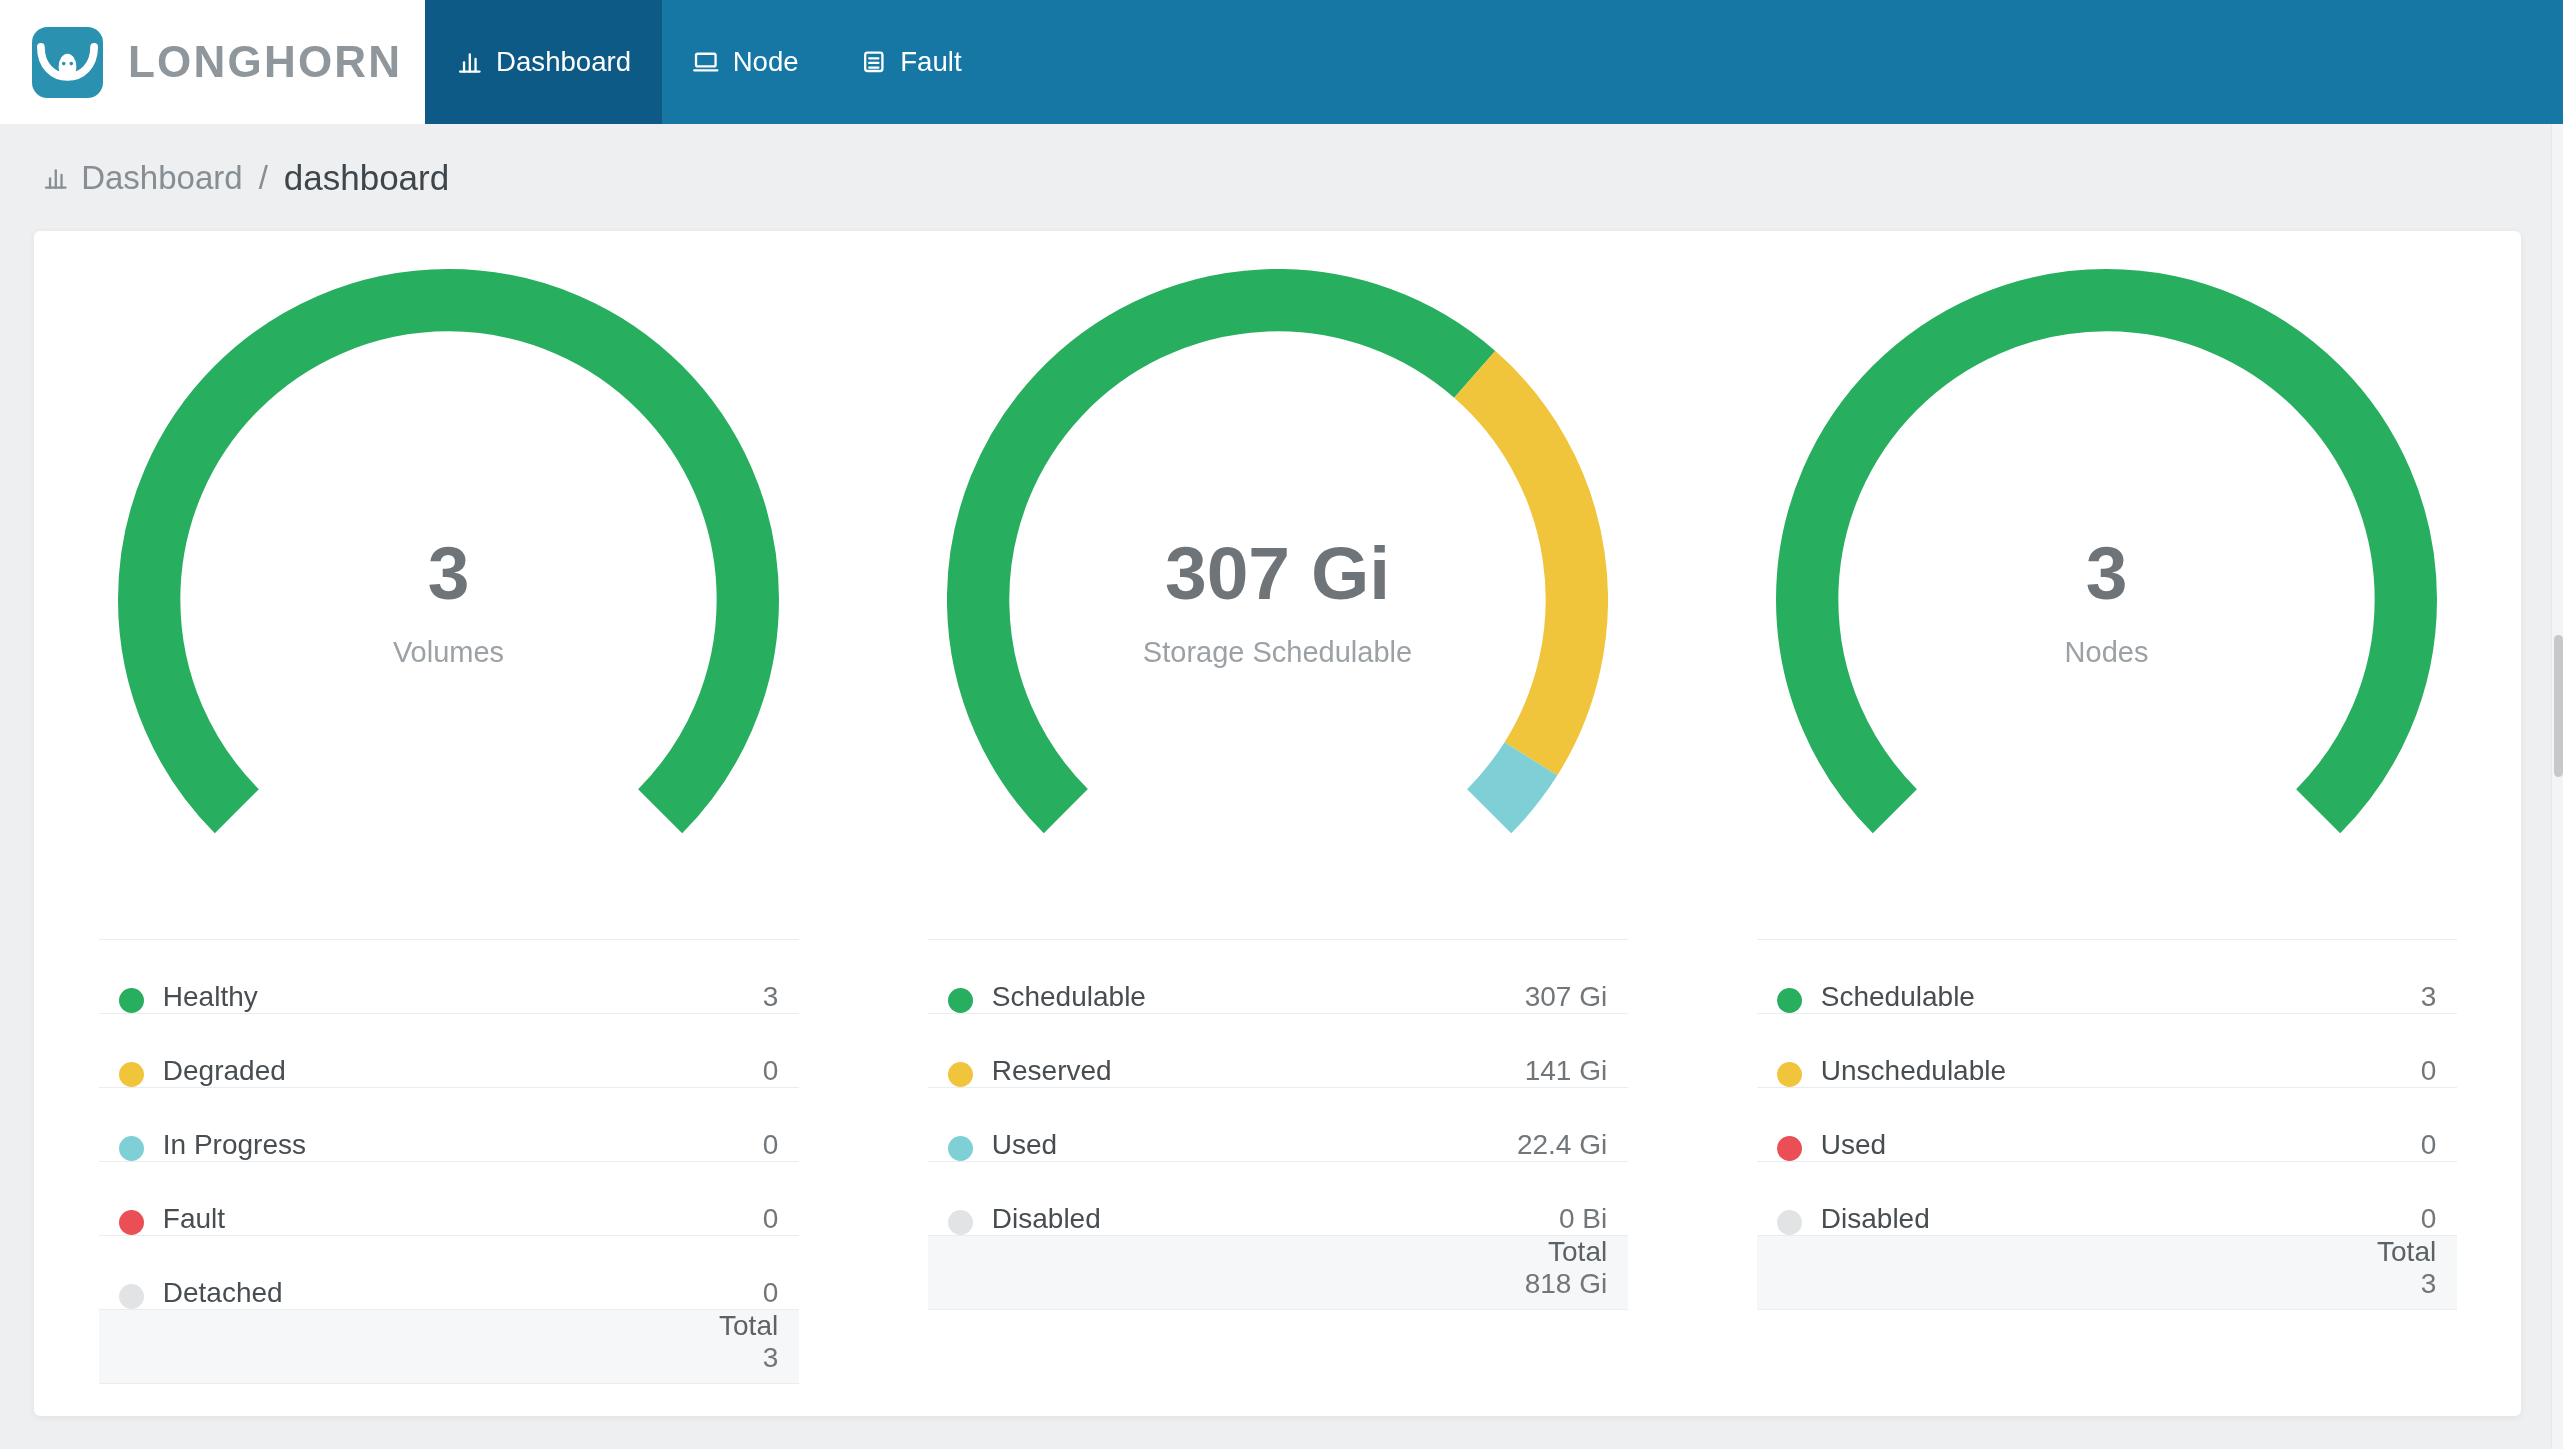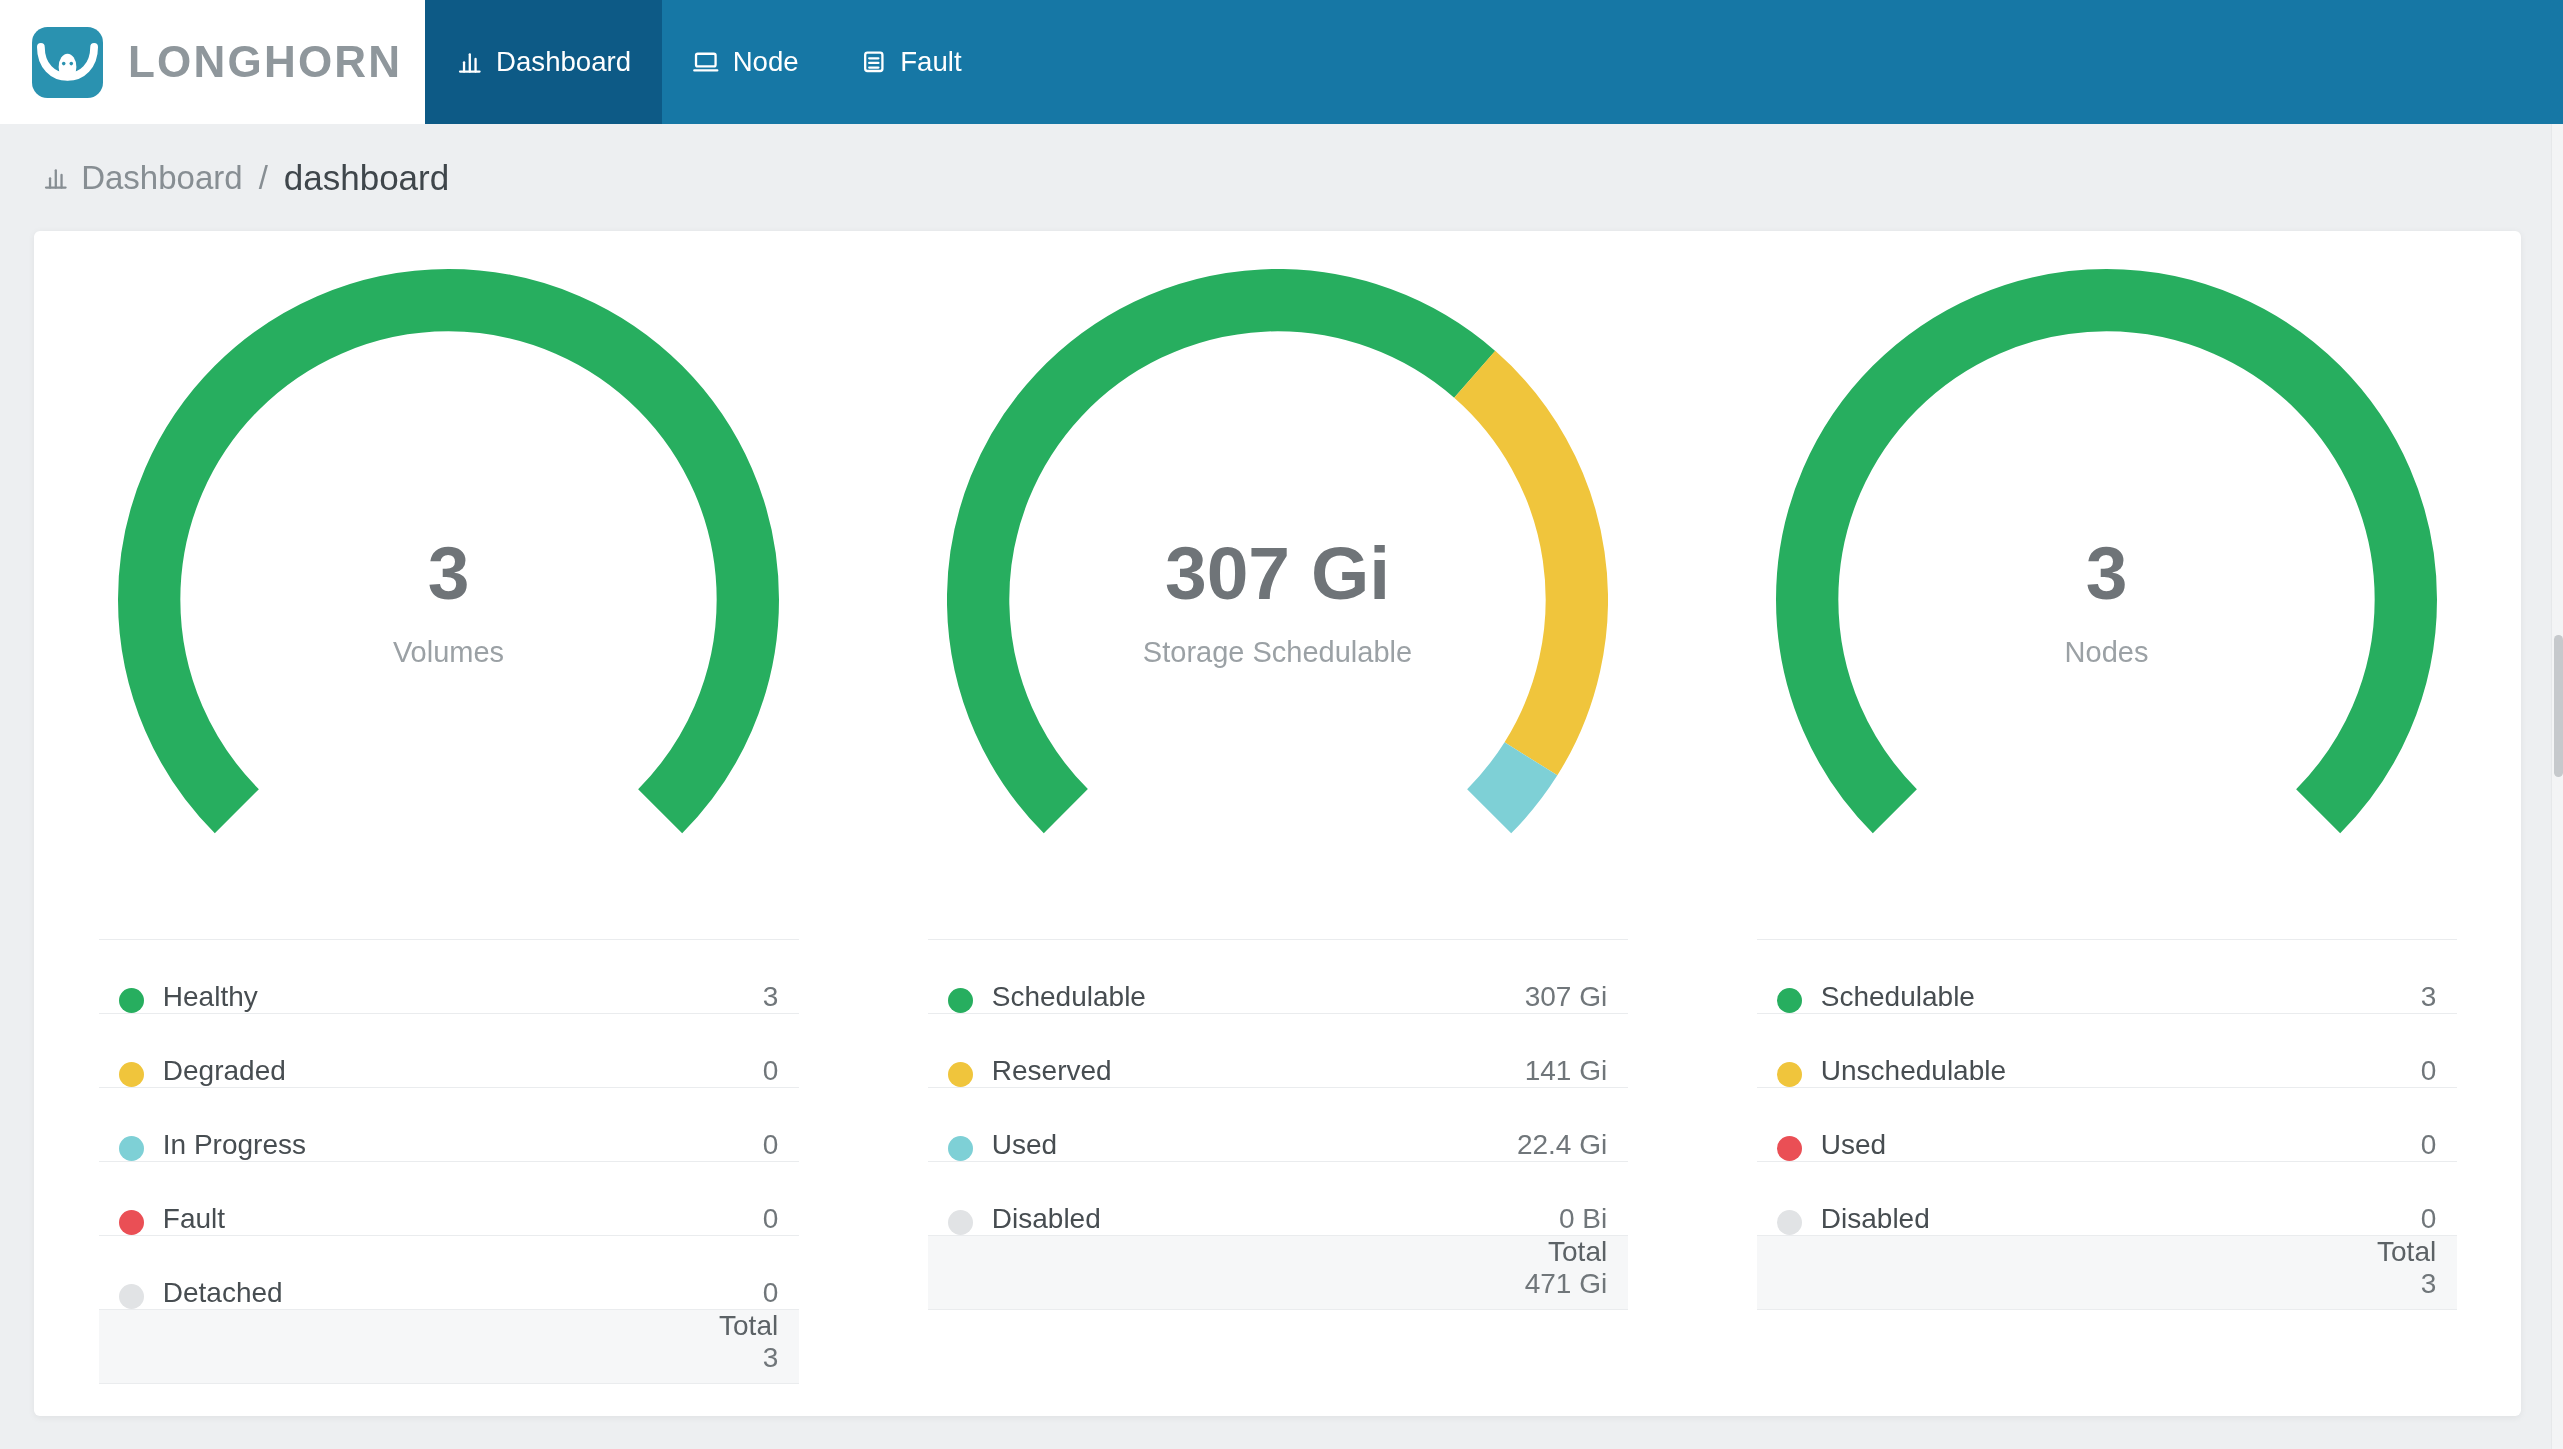--- a/index.html
+++ b/index.html
@@ -206,21 +206,21 @@
           <span class="legend-label">Used</span>
           <span class="legend-value">22.4 Gi</span>
         </div>
         <div class="legend-row">
           <span class="dot" style="background: rgb(225, 227, 229);"></span>
           <span class="legend-label">Disabled</span>
           <span class="legend-value">0 Bi</span>
         </div>
         <div class="legend-row total-row">
           <span class="legend-label">Total</span>
-          <span class="legend-value">471 Gi</span>
+          <span class="legend-value">818 Gi</span>
         </div>
       </div>
     </section>
 
     <section class="chart-col">
       <div class="gauge-wrap">
         <svg class="gauge" viewBox="0 0 912 912">
             <path d="M 163.96 748.04 A 413 413 0 1 1 748.04 748.04" fill="none" stroke="#27ae5f" stroke-width="86" stroke-linecap="butt"></path>
           </svg>
         <div class="gauge-center">

